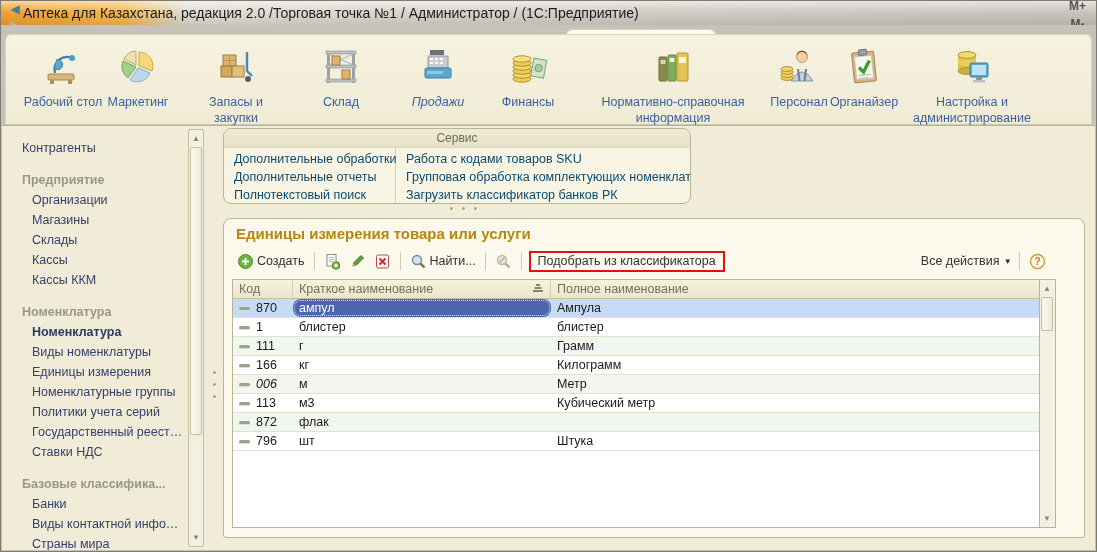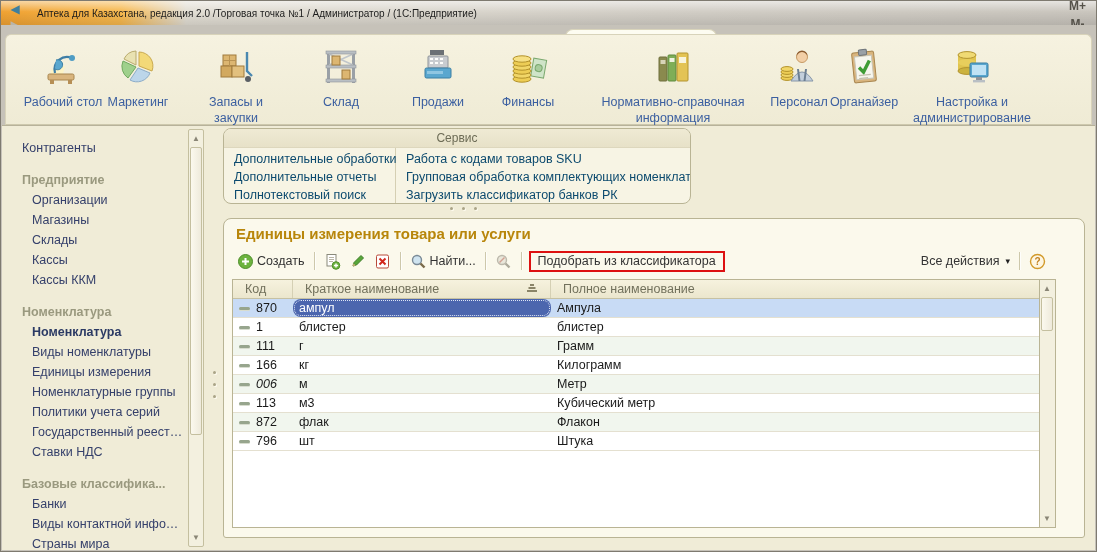--- a/index.html
+++ b/index.html
@@ -7,21 +7,21 @@
   body { font-family:"Liberation Sans", sans-serif; font-size:12.5px; background:#c6c2b9; overflow:hidden; }
   .app { position:relative; width:1097px; height:552px; border:1px solid #7e7a70; background:#c6c2b9; overflow:hidden; }
 
   
   .titlebar { position:absolute; left:0; top:0; width:100%; height:24px;
     background-image:
       linear-gradient(to bottom, rgba(255,255,255,.55), rgba(255,255,255,0) 45%, rgba(0,0,0,.10)),
       linear-gradient(to right, #f0a233 0px, #f6b84e 120px, #e2ded4 185px, #d2cec6 60%, #c9c5bd 100%);
     display:flex; align-items:center; padding:0 6px; }
   .tb-group { display:flex; align-items:center; gap:4px;flex-direction:column; }
-  .tb-title { flex:1; margin-left:14px; color:#1c1c1c; font-size:10px; white-space:nowrap; overflow:hidden; }
+  .tb-title { flex:1; color:#1c1c1c; font-size:14px; white-space:nowrap; overflow:hidden; }
   .round-btn { width:16px; height:16px; border-radius:50%; display:flex; align-items:center; justify-content:center;
     font-size:8px; font-weight:bold; color:#fff; box-shadow:inset 0 1px 1px rgba(255,255,255,.6), 0 1px 1px rgba(0,0,0,.25); }
   .logo-1c { background:radial-gradient(circle at 35% 30%, #f06a52, #c62f1f); }
   .menu-drop { background:radial-gradient(circle at 35% 30%, #fbc56a, #e89a2c); }
   .nav-glyph { font-size:12px; line-height:1; }
   .back { color:#3e7f9e; }
   .fwd { color:#b9b5aa; }
   .mini-caret { font-size:9px; color:#6e6a60; }
   .star { color:#e4a93c; font-size:13px; }
   .tb-sep { width:1px; height:16px; background:#a9a59a; margin:0 5px; box-shadow:1px 0 0 rgba(255,255,255,.7); }
@@ -86,21 +86,21 @@
   .red-annotation { border:2px solid #dd1111; padding:1px 7px 2px 7px; margin-left:2px; }
   .tb-spacer { flex:1; }
   .caret { font-size:9px; color:#222; margin-left:3px; }
   .icon20 { width:17px; height:17px; display:inline-block; }
   .disabled { opacity:.55; }
 
   
   .table-wrap { position:absolute; left:8px; top:60px; width:824px; bottom:9px;
     border:1px solid #b9b494; background:#fff; overflow:hidden; }
   .thead { display:flex; height:19px; background:linear-gradient(#f6f2de,#ebe6cd); border-bottom:1px solid #c6c1a3; color:#72715c; }
-  .th { padding:2px 12px; border-right:1px solid #d5d0b4; display:flex; align-items:center; overflow:hidden; white-space:nowrap; }
+  .th { padding:2px 6px; border-right:1px solid #d5d0b4; display:flex; align-items:center; overflow:hidden; white-space:nowrap; }
   .th .sort { margin-left:auto; }
   .trow { display:flex; height:19px; border-bottom:1px solid #e4e0d0; background:#fff; cursor:pointer; }
   .trow.tint { background:#f1f6ee; }
   .trow.sel { background:#c8dbf5; }
   .td { padding:2px 6px; white-space:nowrap; overflow:hidden; display:flex; align-items:center; color:#1a1a1a; }
   .td.focuscell { background:#4c66ae; color:#fff; outline:1px dotted #dfe6f5; outline-offset:-2px; }
   .marker { width:11px; height:3px; border-radius:2px; background:#97a58d; box-shadow:0 1px 0 #d8ddcf; margin-right:6px; flex:none; }
   .table-scroll { right:0; top:0; bottom:0; border:none; border-left:1px solid #b9b494; border-radius:0; }
 </style>
 </head>
@@ -217,21 +217,21 @@
               <line x1="34" y1="9" x2="10" y2="20" stroke="#c0c5ca" stroke-width="1.4"></line>
               <rect x="7" y="6" width="30" height="3" fill="#b9bfc4" stroke="#8f949a" stroke-width=".6"></rect>
               <rect x="7" y="20" width="30" height="3" fill="#b9bfc4" stroke="#8f949a" stroke-width=".6"></rect>
               <rect x="7" y="34" width="30" height="3" fill="#b9bfc4" stroke="#8f949a" stroke-width=".6"></rect>
               <rect x="13" y="11" width="8" height="9" fill="#dcb671" stroke="#a07b3c"></rect>
               <rect x="23" y="25" width="8" height="9" fill="#dcb671" stroke="#a07b3c"></rect>
             </svg>
           </div>
           <div class="rib-label">Склад</div>
         </div>
-        <div class="rib-section" style="left: 392px; width: 80px;">
+        <div class="rib-section" style="left: 392px; width: 80px; font-style: italic;">
           <div class="rib-icon">
             <svg viewBox="0 0 44 44" width="44" height="44">
               <rect x="14" y="5" width="14" height="5" fill="#6b7075"></rect>
               <rect x="12" y="11" width="20" height="12" rx="1" fill="#c9ccd0" stroke="#8f949a"></rect>
               <g fill="#fdfdfb">
                 <rect x="14" y="13" width="3" height="2"></rect>
                 <rect x="19" y="13" width="3" height="2"></rect>
                 <rect x="24" y="13" width="3" height="2"></rect>
                 <rect x="14" y="17" width="3" height="2"></rect>
                 <rect x="19" y="17" width="3" height="2"></rect>
@@ -557,23 +557,20 @@
               </div>
             </div>
             <div class="trow tint">
               <div class="td" style="width: 60px;">
                 <span class="marker"></span>
                 <span>872</span>
               </div>
               <div class="td" style="width: 258px;">
                 <span>флак</span>
               </div>
-              <div class="td" style="width: 488px; flex: 1 1 0%;">
-                <span>Флакон</span>
-              </div>
             </div>
             <div class="trow">
               <div class="td" style="width: 60px;">
                 <span class="marker"></span>
                 <span>796</span>
               </div>
               <div class="td" style="width: 258px;">
                 <span>шт</span>
               </div>
               <div class="td" style="width: 488px; flex: 1 1 0%;">

